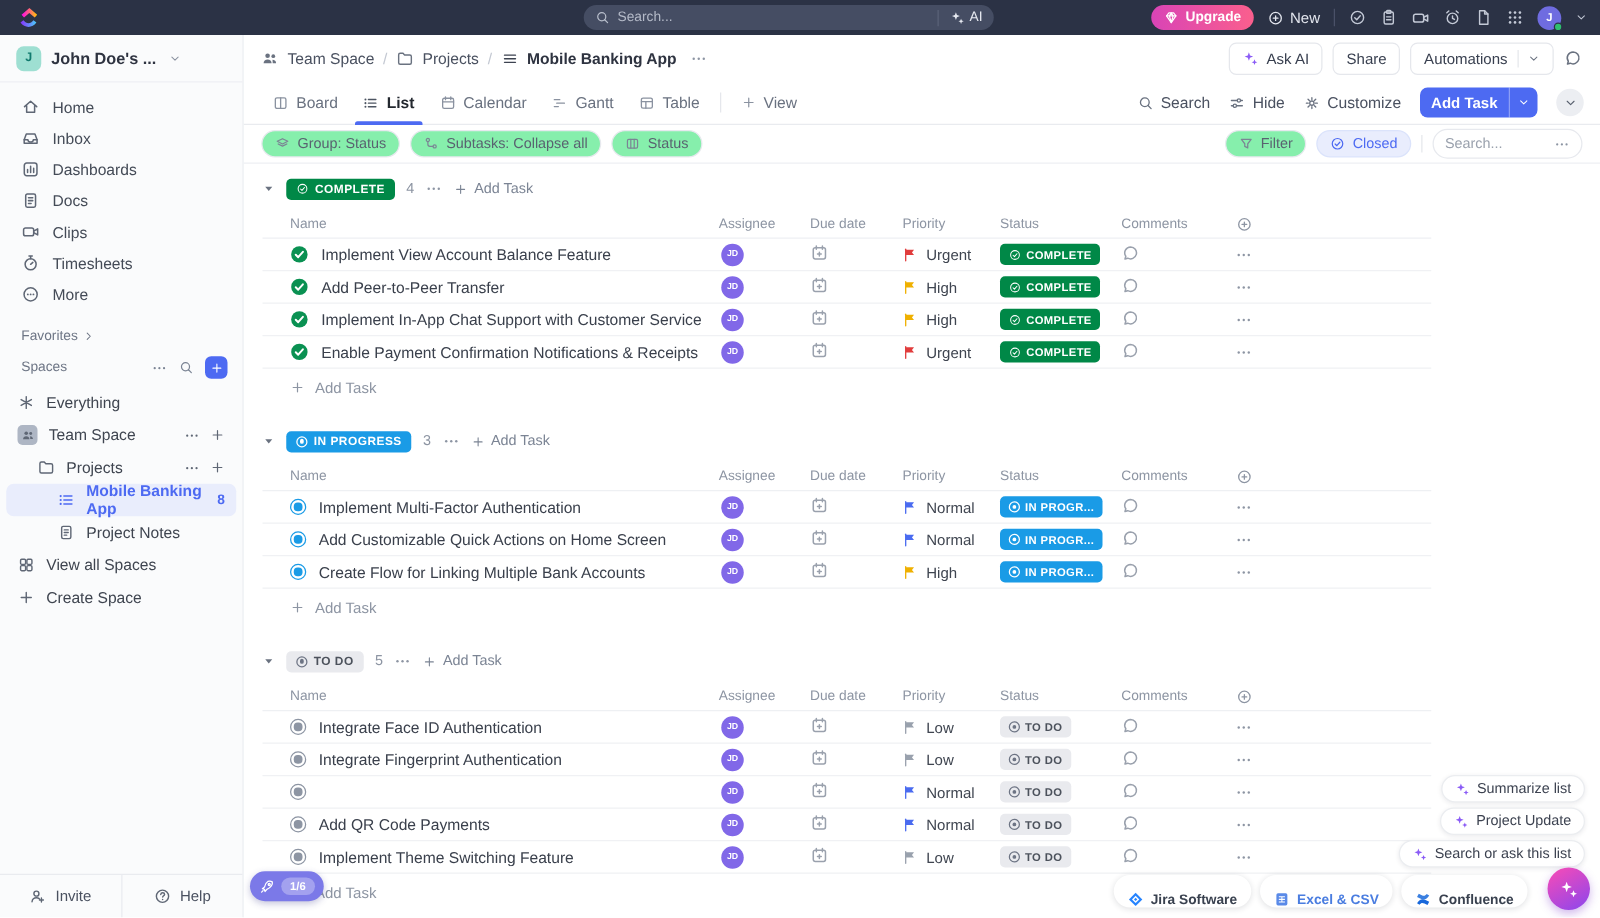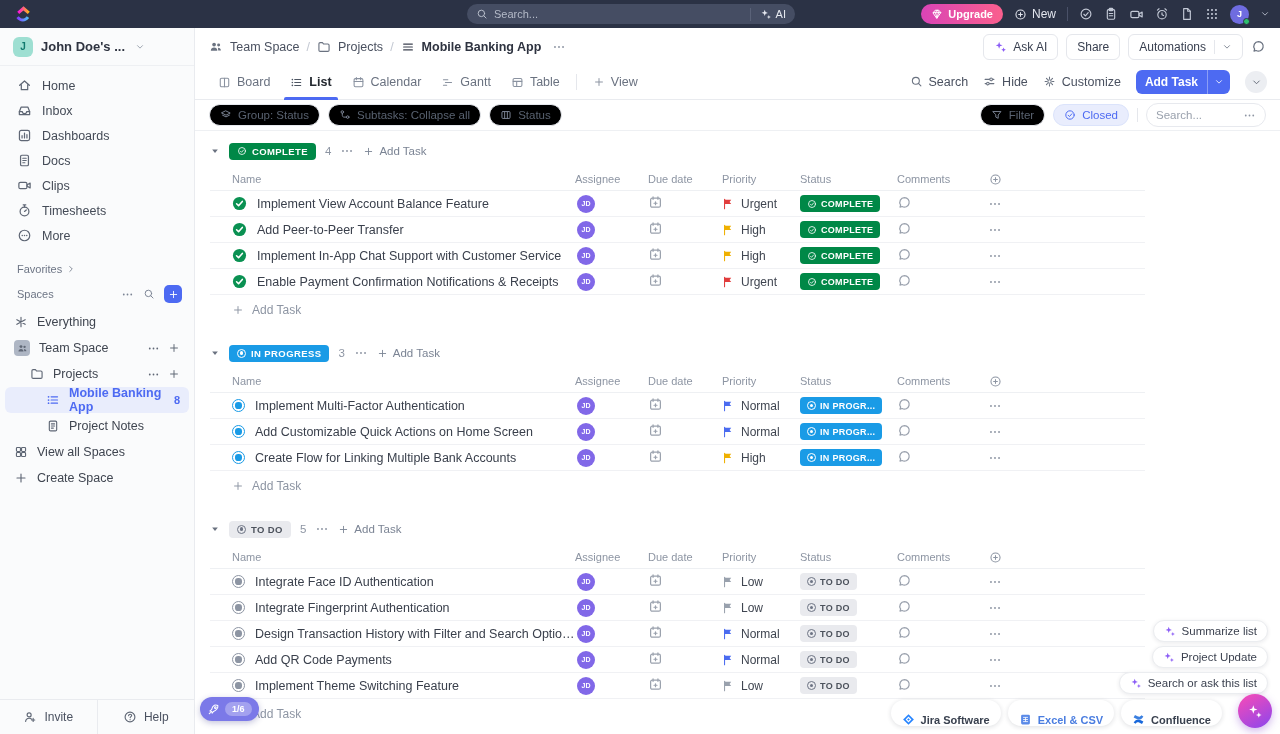--- a/index.html
+++ b/index.html
@@ -69,30 +69,30 @@
 
   
   .tabs{display:flex;align-items:center;height:35px;border-bottom:1px solid #e9ebef;padding:0 13px}
   .tab{display:flex;gap:6px;align-items:center;height:100%;padding:0 10px;font-size:12.5px;color:#6a7280;position:relative;cursor:pointer}
   .tab .ic{color:#8a92a0}
   .tab.active{color:#23282f;font-weight:600}
   .tab.active .ic{color:#4d5562}
   .tab.active::after{content:"";position:absolute;left:4px;right:4px;bottom:-1px;height:3px;border-radius:2px 2px 0 0;background:#4d6af2}
   .tab-div{width:1px;height:16px;background:#e5e7ec;margin:0 6px}
   .tabs-right{margin-left:auto;display:flex;gap:15px;align-items:center;font-size:12.5px;color:#4a5160}
-  .tr-item{display:flex;gap:6px;align-items:flex-start;cursor:pointer}
+  .tr-item{display:flex;gap:6px;align-items:center;cursor:pointer}
   .tr-item .ic{color:#6a7280}
   .addtask{height:24px;background:#4d6af2;color:#fff;border-radius:6px;display:flex;align-items:center;font-size:12px;font-weight:600;border:none;cursor:pointer;padding:0}
   .addtask .lbl{padding:0 9px}
   .addtask .seg{border-left:1px solid rgba(255,255,255,.35);padding:0 6px;height:100%;display:flex;align-items:center}
   .circle-btn{width:22px;height:22px;border-radius:50%;background:#eceef2;display:flex;align-items:center;justify-content:center;color:#5a6270;border:none;cursor:pointer}
 
   
   .fbar{height:31px;display:flex;align-items:center;padding:0 14px;gap:8px;border-bottom:1px solid #eef0f3}
-  .fpill{height:22px;border:1px solid #e7e9ee;border-radius:11px;background:#000000;display:flex;align-items:center;gap:6px;padding:0 10px;font-size:11.5px;color:#596270;cursor:pointer}
+  .fpill{height:22px;border:1px solid #e7e9ee;border-radius:11px;background:#86efac;display:flex;align-items:center;gap:6px;padding:0 10px;font-size:11.5px;color:#596270;cursor:pointer}
   .fpill .ic{color:#7b8494}
   .fpill.closed{background:#e9edfd;border-color:#dbe3fb;color:#4d6af2}
   .fpill.closed .ic{color:#4d6af2}
   .fbar-right{margin-left:auto;display:flex;align-items:center;gap:8px}
   .fbar-div{width:1px;height:14px;background:#e5e7ec}
   .fsearch{height:24px;border:1px solid #e7e9ee;border-radius:12px;width:120px;display:flex;align-items:center;padding:0 9px;gap:4px;color:#8d95a3}
   .fsearch input{flex:1;min-width:0;border:none;outline:none;background:transparent;font-size:11.5px;color:#596270;font-family:inherit}
   .fsearch input::placeholder{color:#9aa1ad}
 
   
@@ -1352,21 +1352,20 @@
                     </g>
                   </svg>
                 </span>
               </div>
     <div class="cell"></div>
   </div>
 
   <div class="trow task">
     <div class="cell name-c">
       <span class="tstat ring r13" style="color: rgb(141, 149, 163);"></span>
-      <span class="tname">Design Transaction History with Filter and Search Options</span>
     </div>
     <div class="cell">
                 <span class="av">JD</span>
               </div>
     <div class="cell"><span class="ic ic15 dim">
                   <svg viewBox="0 0 16 16" fill="none" stroke="currentColor" stroke-width="1.3" stroke-linecap="round" stroke-linejoin="round">
                     <rect x="2.8" y="3.4" width="10.4" height="9.6" rx="1.6"></rect>
                     <path d="M5.4 2v2.6M10.6 2v2.6M8 7.2v3.2M6.4 8.8h3.2"></path>
                   </svg>
                 </span></div>

